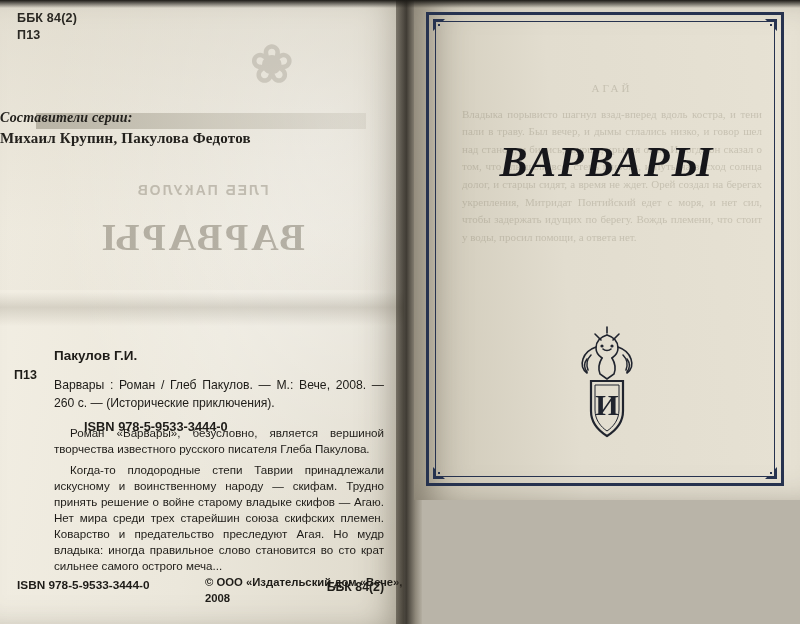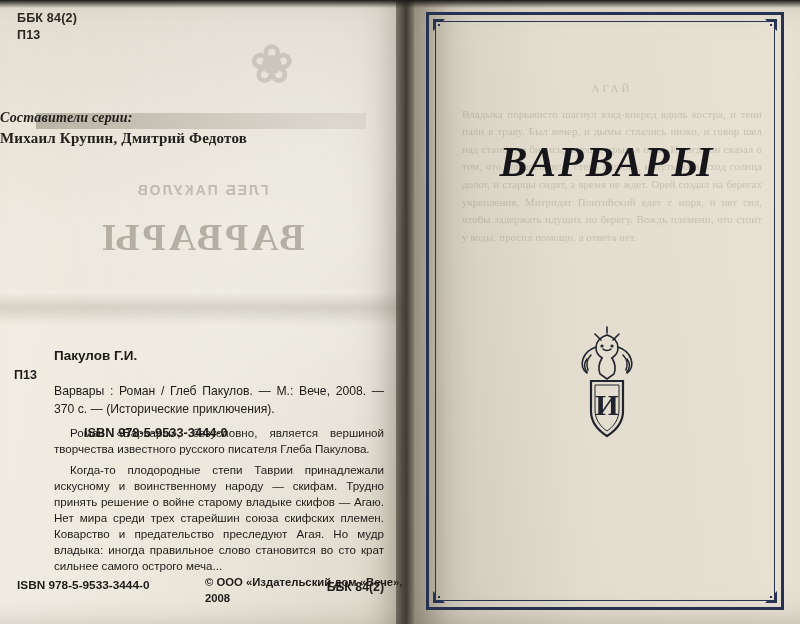--- a/index.html
+++ b/index.html
@@ -126,21 +126,21 @@
     position: absolute;
     left: 54px;
     top: 348px;
     width: 330px;
     font-family: "Liberation Sans", sans-serif;
     color: #1e1c18;
   }
   .cip-line1 {
     font-weight: bold;
     font-size: 13.5px;
-    margin-bottom: 20px;
+    margin-bottom: 14px;
   }
   .cip-tag {
     position: absolute;
     left: -40px;
     top: 20px;
     font-family: "Liberation Sans", sans-serif;
     font-weight: bold;
     font-size: 12.5px;
   }
   .cip-desc {
@@ -206,21 +206,21 @@
     background: linear-gradient(90deg, rgba(60,54,44,0.55) 0%, rgba(30,26,20,0.78) 40%, rgba(90,82,66,0.45) 75%, rgba(150,142,124,0.15) 100%);
     pointer-events: none;
   }
 
   
   #right-page {
     position: absolute;
     left: 414px;
     top: 0;
     width: 386px;
-    height: 624px;
+    height: 500px;
     background-image:
       linear-gradient(265deg, #e7e2d4 0%, #e2ddcf 60%, #cdc7b6 100%);
     box-shadow: inset 26px 0 40px -14px rgba(70,62,48,0.6);
   }
   #right-frame-outer {
     position: absolute;
     left: 12px;
     top: 12px;
     right: 16px;
     bottom: 14px;
@@ -311,32 +311,32 @@
 
     <div class="bbk-block">
       <div>ББК 84(2)</div>
       <div>П13</div>
     </div>
 
     <div class="series-band"></div>
 
     <div class="compilers">
       <div class="cap">Составители серии:</div>
-      <div class="names">Михаил Крупин, Дмитрий Федотов</div>
+      <div class="names">Михаил Крупин, Пакулова Федотов</div>
     </div>
 
     <div class="bleed" id="bleed-author">ГЛЕБ ПАКУЛОВ</div>
     <div class="bleed" id="bleed-title">ВАРВАРЫ</div>
 
     <div id="left-shadow-band"></div>
 
     <div class="cip-block">
       <div class="cip-line1">Пакулов Г.И.</div>
       <div class="cip-tag">П13</div>
-      <div class="cip-desc">Варвары : Роман / Глеб Пакулов. — М.: Вече, 2008. — 370 с. — (Исторические приключения).</div>
+      <div class="cip-desc">Варвары : Роман / Глеб Пакулов. — М.: Вече, 2008. — 260 с. — (Исторические приключения).</div>
       <div class="isbn-main">ISBN 978-5-9533-3444-0</div>
     </div>
 
     <div class="annotation">
       <p>Роман «Варвары», безусловно, является вершиной творчества известного русского писателя Глеба Пакулова.</p>
       <p>Когда-то плодородные степи Таврии принадлежали искусному и воинственному народу — скифам. Трудно принять решение о войне старому владыке скифов — Агаю. Нет мира среди трех старейшин союза скифских племен. Коварство и предательство преследуют Агая. Но мудр владыка: иногда правильное слово становится во сто крат сильнее самого острого меча...</p>
       <div class="bbk-right">ББК 84(2)</div>
     </div>
 
     <div class="footer-left">ISBN 978-5-9533-3444-0</div>

